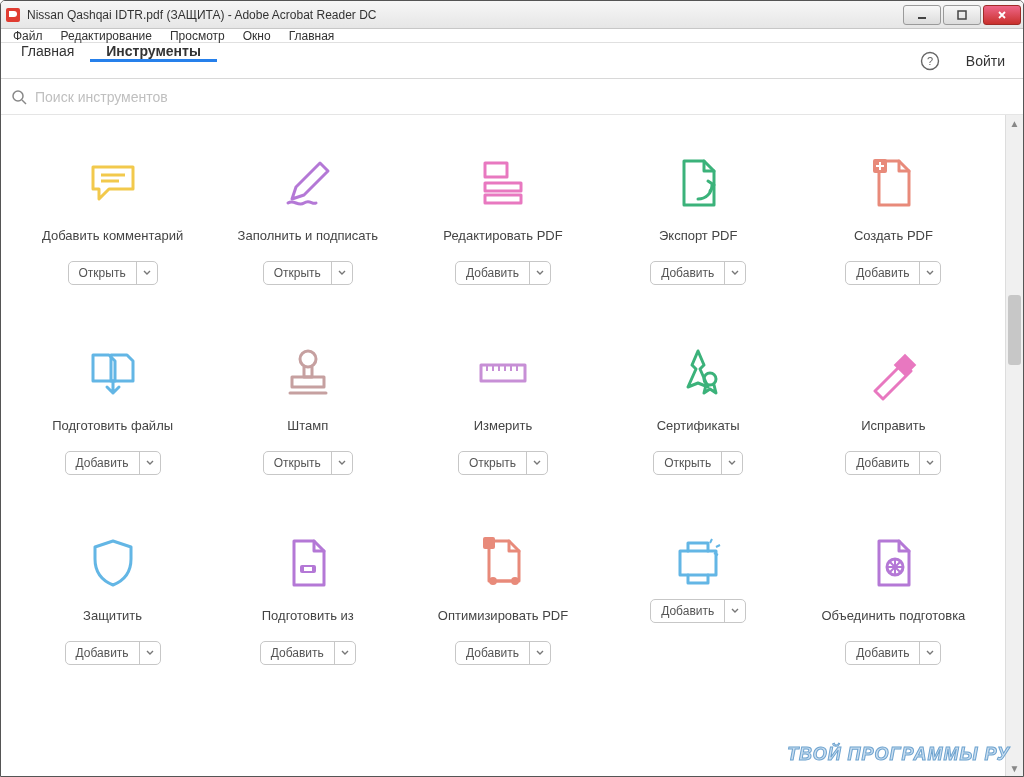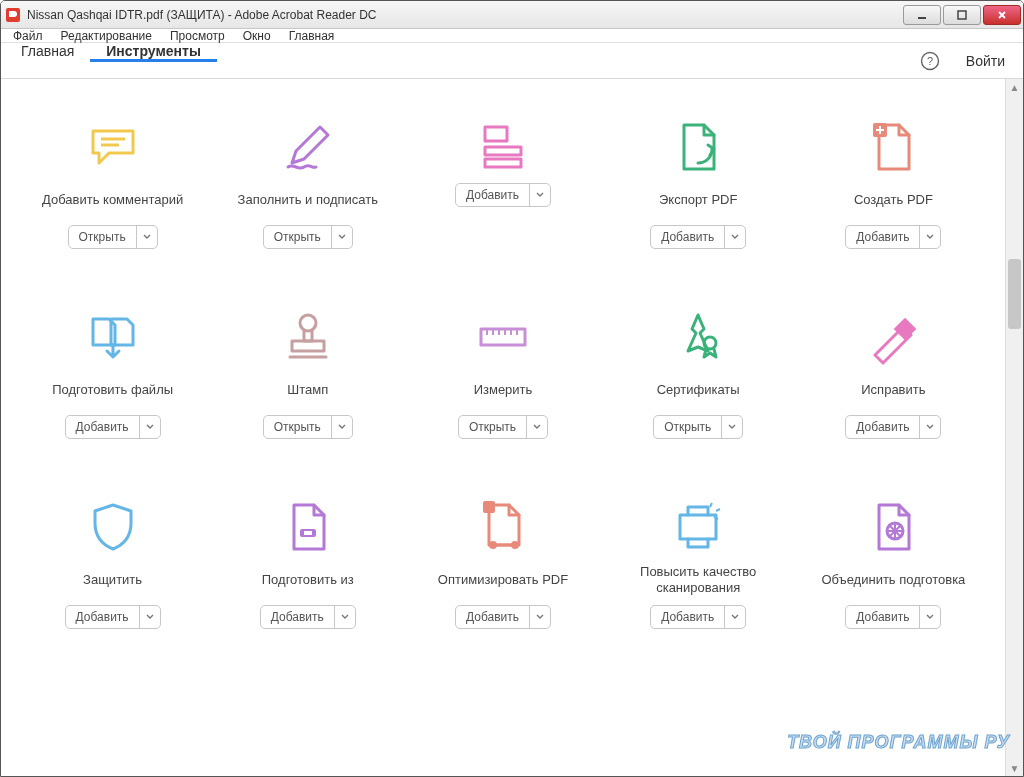--- a/index.html
+++ b/index.html
@@ -44,21 +44,21 @@
 
   .grid { display:grid; grid-template-columns: repeat(5, 1fr); gap: 60px 12px; }
   .tool { display:flex; flex-direction:column; align-items:center; text-align:center; gap:8px; }
   .tool .ticon { width:56px; height:56px; display:flex; align-items:center; justify-content:center; }
   .tool .tlabel { font-size:13px; color:#444; min-height:34px; display:flex; align-items:center; justify-content:center; line-height:1.25; }
   .tool .btn { border:1px solid #c7c7c7; background:#fff; display:inline-flex; align-items:stretch; border-radius:5px; overflow:hidden; font-size:12px; color:#555;}
   .tool .btn .btxt { padding:4px 10px; display:flex; align-items:center;}
   .tool .btn .bcaret { border-left:1px solid #c7c7c7; padding:4px 6px; display:flex; align-items:center; }
   .tool .btn .bcaret svg{ width:8px; height:8px; }
 
-  .watermark { position:absolute; right:14px; bottom:24px; font-size:18px; font-weight:700; letter-spacing:1px; color:#c9def0; -webkit-text-stroke:1px #6ea3cf; pointer-events:none; font-style:italic;}
+  .watermark { position:absolute; right:14px; bottom:12px; font-size:18px; font-weight:700; letter-spacing:1px; color:#c9def0; -webkit-text-stroke:1px #6ea3cf; pointer-events:none; font-style:italic;}
 </style>
 </head>
 <body>
 
 <div class="window">
 
   <div class="titlebar">
     <span class="pdf-icon">
       <svg viewBox="0 0 16 16">
           <rect x="1" y="1" width="14" height="14" rx="2" fill="#e03c31"></rect>
@@ -99,20 +99,29 @@
     <div class="spacer"></div>
     <span class="help-icon">
       <svg viewBox="0 0 20 20">
           <circle cx="10" cy="10" r="8.5" fill="none" stroke="#666" stroke-width="1.4"></circle>
           <text x="10" y="14" text-anchor="middle" font-size="11" fill="#666" font-family="Arial">?</text>
         </svg>
     </span>
     <span class="signin">Войти</span>
   </div>
 
+  <div class="searchrow">
+    <span class="mag">
+      <svg viewBox="0 0 16 16">
+          <circle cx="7" cy="7" r="5" fill="none" stroke="#888" stroke-width="1.5"></circle>
+          <path d="M11 11l4 4" stroke="#888" stroke-width="1.5"></path>
+        </svg>
+    </span>
+    <input type="text" placeholder="Поиск инструментов" style="">
+  </div>
 
   <div class="canvas-wrap">
     <div class="canvas">
       <div class="grid" id="tools-grid">
           <div class="tool">
     <div class="ticon">
               <svg viewBox="0 0 56 56">
                 <path fill="none" stroke="#f2c94c" stroke-width="3" stroke-linejoin="round" stroke-linecap="round" d="M8 12h40a0 0 0 010 0v22a0 0 0 010 0H24l-10 10v-10H8z"></path>
                 <path stroke="#f2c94c" stroke-width="3" d="M16 20h24M16 26h18"></path>
               </svg>
@@ -145,20 +154,21 @@
     </div>
           </div>
           <div class="tool">
     <div class="ticon">
               <svg viewBox="0 0 56 56">
                 <rect fill="none" stroke="#e878c0" stroke-width="3" stroke-linejoin="round" stroke-linecap="round" x="10" y="8" width="22" height="14" fill-opacity=".25"></rect>
                 <rect fill="none" stroke="#e878c0" stroke-width="3" stroke-linejoin="round" stroke-linecap="round" x="10" y="28" width="36" height="8"></rect>
                 <rect fill="none" stroke="#e878c0" stroke-width="3" stroke-linejoin="round" stroke-linecap="round" x="10" y="40" width="36" height="8"></rect>
               </svg>
             </div>
+    <div class="tlabel">Редактировать PDF</div>
     <div class="btn">
       <span class="btxt">Добавить</span>
       <span class="bcaret">
                 <svg viewBox="0 0 8 8">
                   <path d="M1 2l3 3 3-3" fill="none" stroke="#777" stroke-width="1.4"></path>
                 </svg>
               </span>
     </div>
           </div>
           <div class="tool">
@@ -346,21 +356,20 @@
           </div>
           <div class="tool">
     <div class="ticon">
               <svg viewBox="0 0 56 56">
                 <rect fill="none" stroke="#63b6e5" stroke-width="3" stroke-linejoin="round" stroke-linecap="round" x="10" y="16" width="36" height="24"></rect>
                 <path fill="none" stroke="#63b6e5" stroke-width="3" stroke-linejoin="round" stroke-linecap="round" d="M18 16V8h20v8"></path>
                 <path fill="none" stroke="#63b6e5" stroke-width="3" stroke-linejoin="round" stroke-linecap="round" d="M18 40v8h20v-8"></path>
                 <path d="M40 8l2-4M46 12l4-2M44 18l4 2" stroke="#63b6e5" stroke-width="2"></path>
               </svg>
             </div>
-    <div class="tlabel">Повысить качество сканирования</div>
     <div class="btn">
       <span class="btxt">Добавить</span>
       <span class="bcaret">
                 <svg viewBox="0 0 8 8">
                   <path d="M1 2l3 3 3-3" fill="none" stroke="#777" stroke-width="1.4"></path>
                 </svg>
               </span>
     </div>
           </div>
           <div class="tool">

